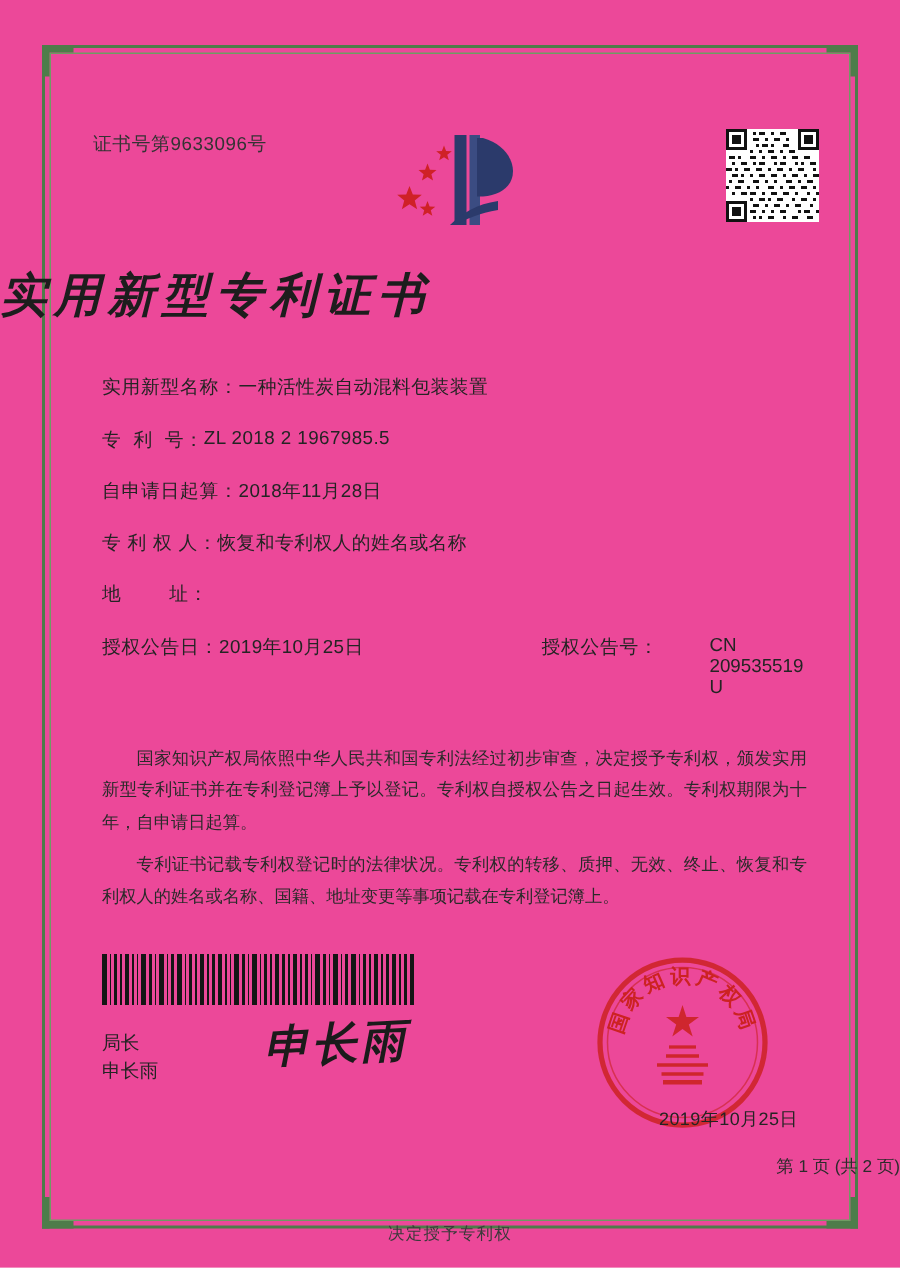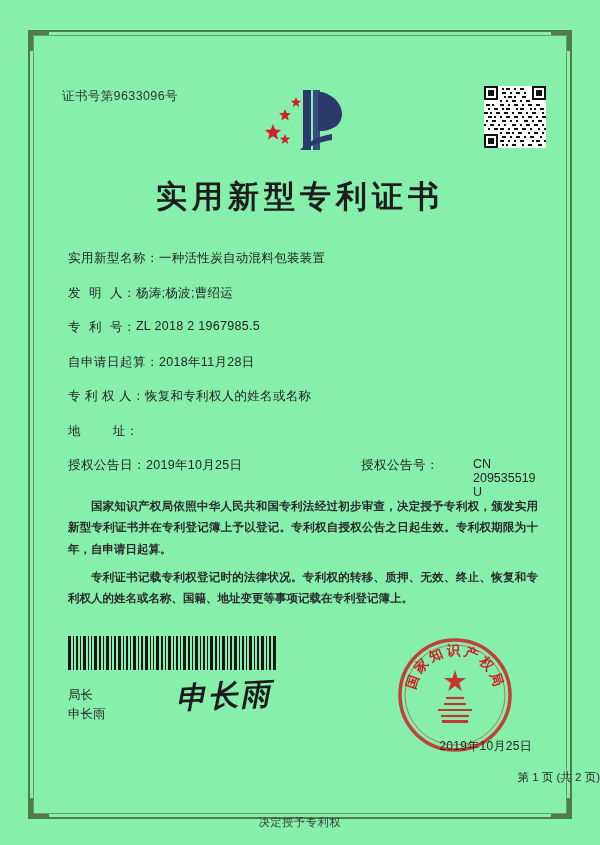--- a/index.html
+++ b/index.html
@@ -11,21 +11,21 @@
     height: 845px;
     background: #fdfdfb;
     font-family: "Liberation Sans", sans-serif;
     color: #2c2c2c;
     position: relative;
     overflow: hidden;
   }
   .page {
     position: absolute;
     inset: 0;
-    background: #86efac;
+    background: #ec4899;
   }
   
   .border-outer {
     position: absolute;
     left: 28px;
     top: 30px;
     right: 28px;
     bottom: 26px;
     border: 2px solid #4e7c4a;
   }
@@ -74,26 +74,26 @@
     top: 84px;
     width: 92px;
     height: 72px;
   }
 
   .title {
     position: absolute;
     top: 176px;
     left: 0;
     right: 0;
-    text-align: center;
     font-family: "DejaVu Sans", sans-serif;
     font-size: 31px;
     font-weight: bold;
     letter-spacing: 5px;
     color: #1d1d1d;
+    font-style: italic;
   }
 
   .fields {
     position: absolute;
     left: 68px;
     right: 60px;
     top: 250px;
     font-size: 12.5px;
     color: #242424;
   }
@@ -131,21 +131,20 @@
     right: 62px;
     top: 496px;
     font-size: 11.5px;
     line-height: 1.85;
     text-align: justify;
     color: #2a2a2a;
   }
   .body-text p {
     margin: 0 0 7px 0;
     text-indent: 2em;
-    font-weight: bold;
   }
 
   
   .barcode {
     position: absolute;
     left: 68px;
     top: 636px;
     width: 210px;
     height: 34px;
   }
@@ -370,24 +369,20 @@
   </div>
 
   <div class="title">实用新型专利证书</div>
 
   <div class="fields">
     <div class="field-row">
       <span class="field-label">实用新型名称：</span>
       <span class="field-value">一种活性炭自动混料包装装置</span>
     </div>
     <div class="field-row">
-      <span class="field-label">发  明  人：</span>
-      <span class="field-value">杨涛;杨波;曹绍运</span>
-    </div>
-    <div class="field-row">
       <span class="field-label">专  利  号：</span>
       <span class="field-value">ZL 2018 2 1967985.5</span>
     </div>
     <div class="field-row">
       <span class="field-label">自申请日起算：</span>
       <span class="field-value">2018年11月28日</span>
     </div>
     <div class="field-row">
       <span class="field-label">专 利 权 人：</span>
       <span class="field-value">恢复和专利权人的姓名或名称</span>

